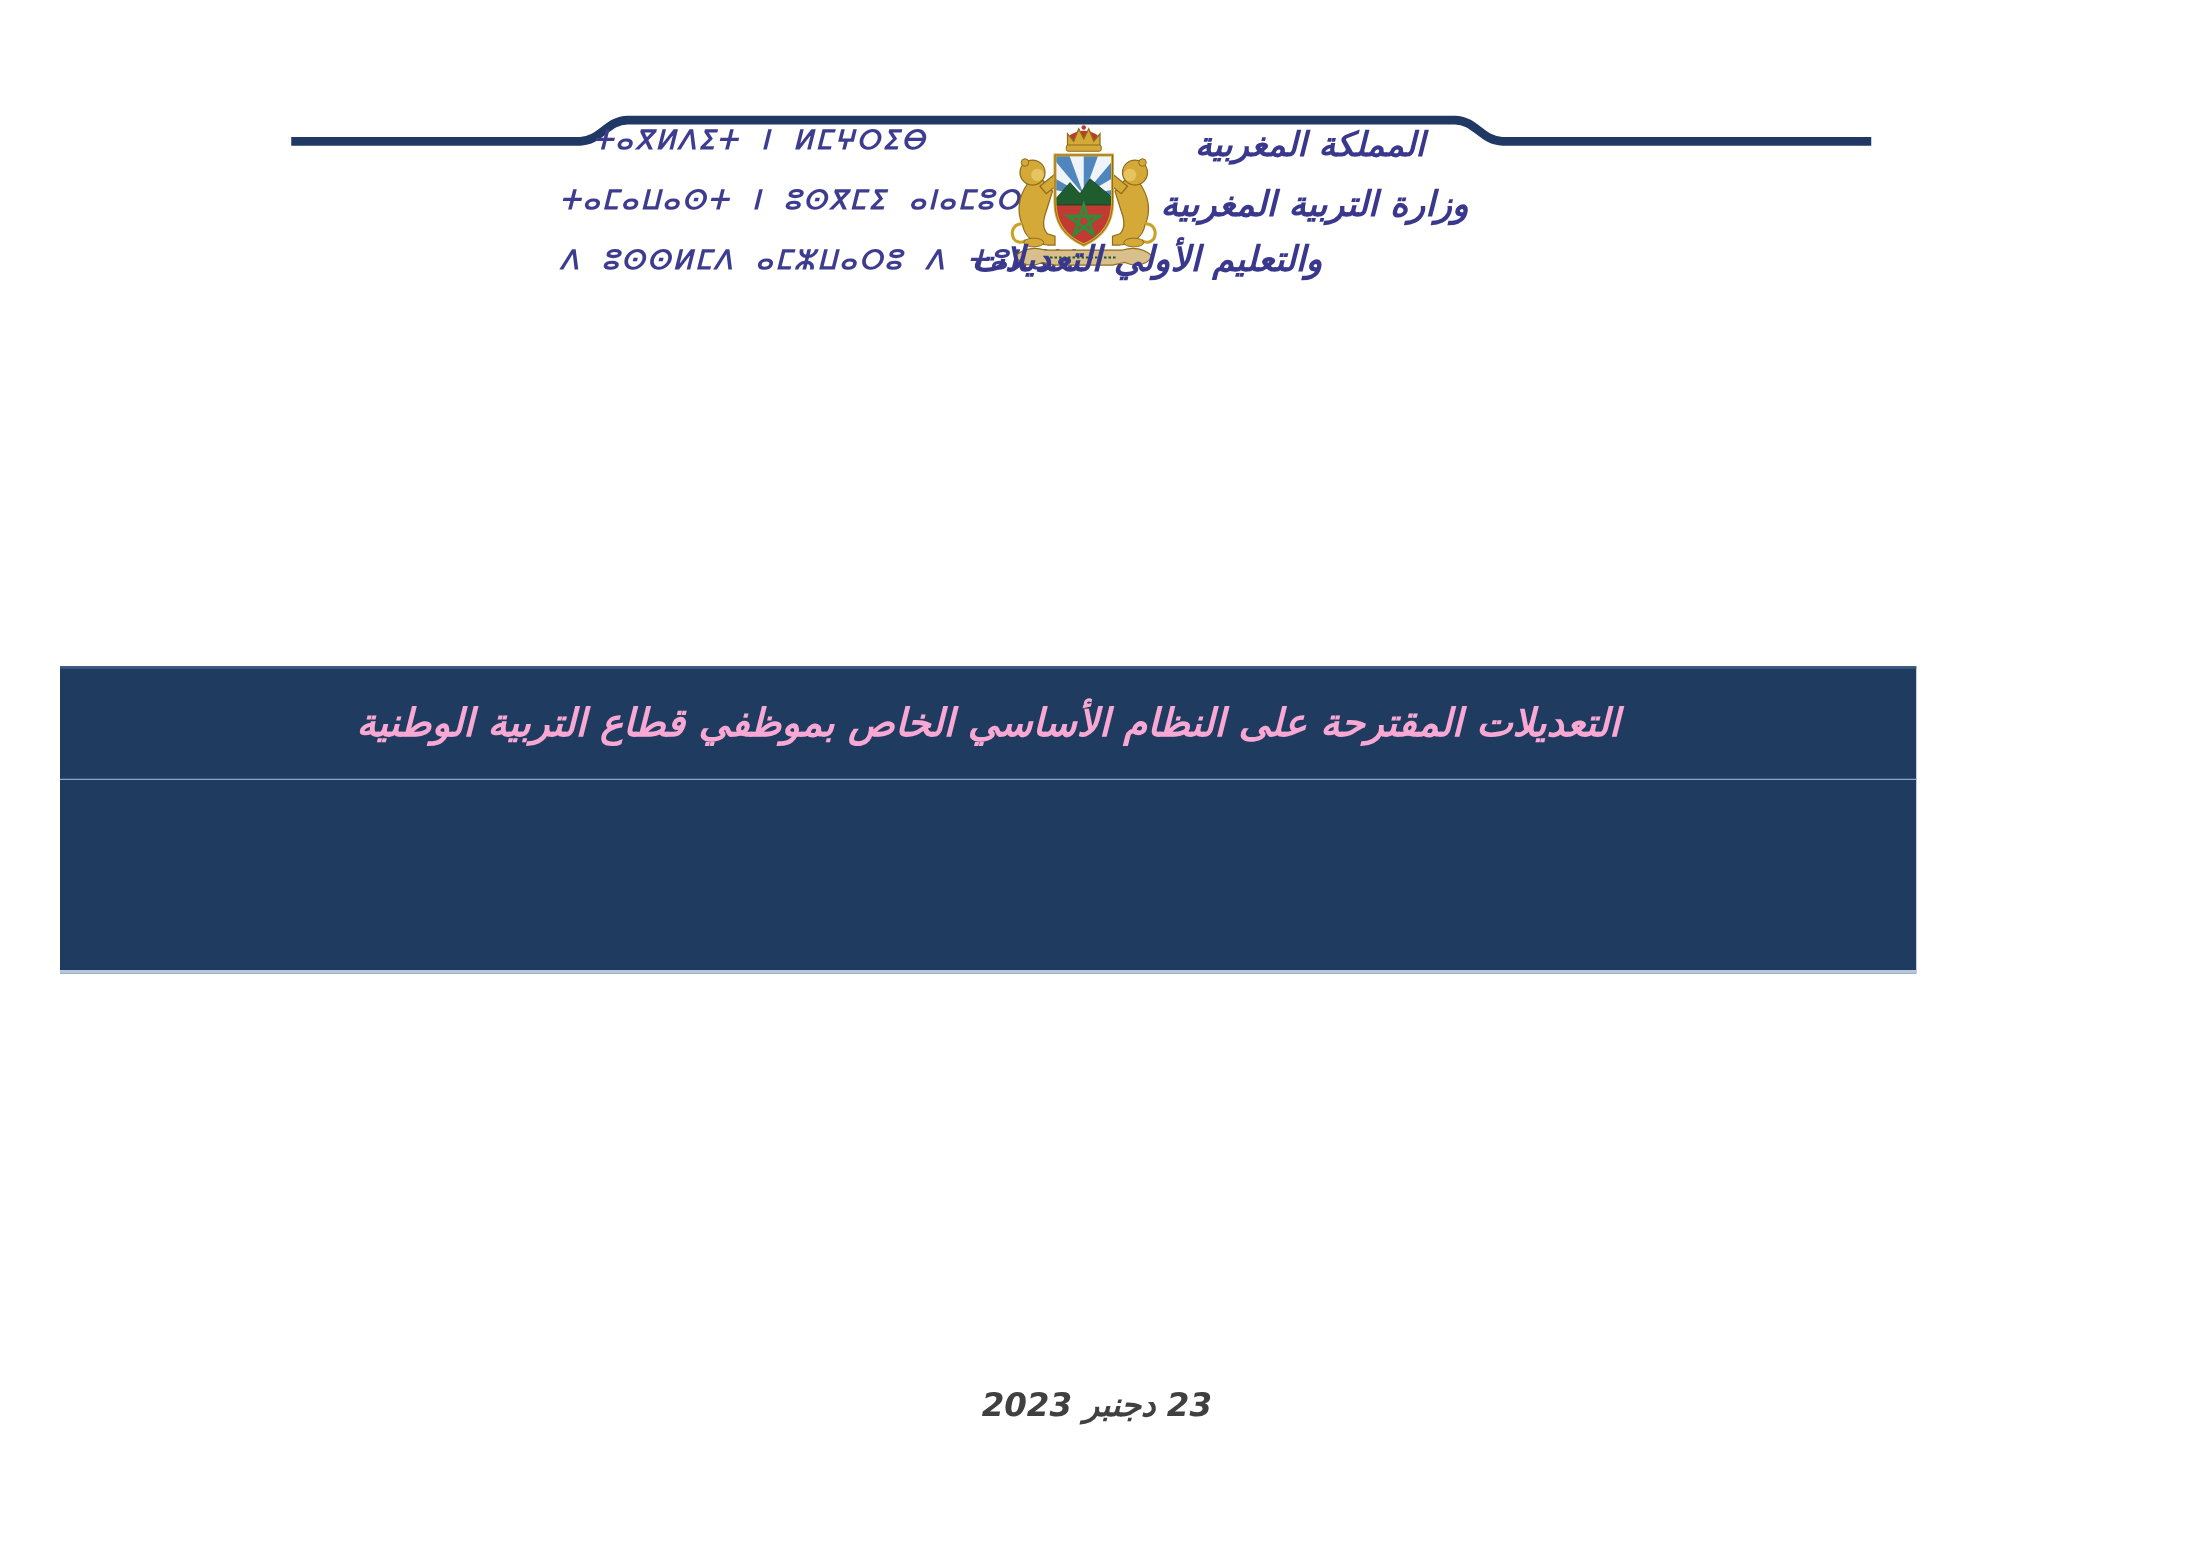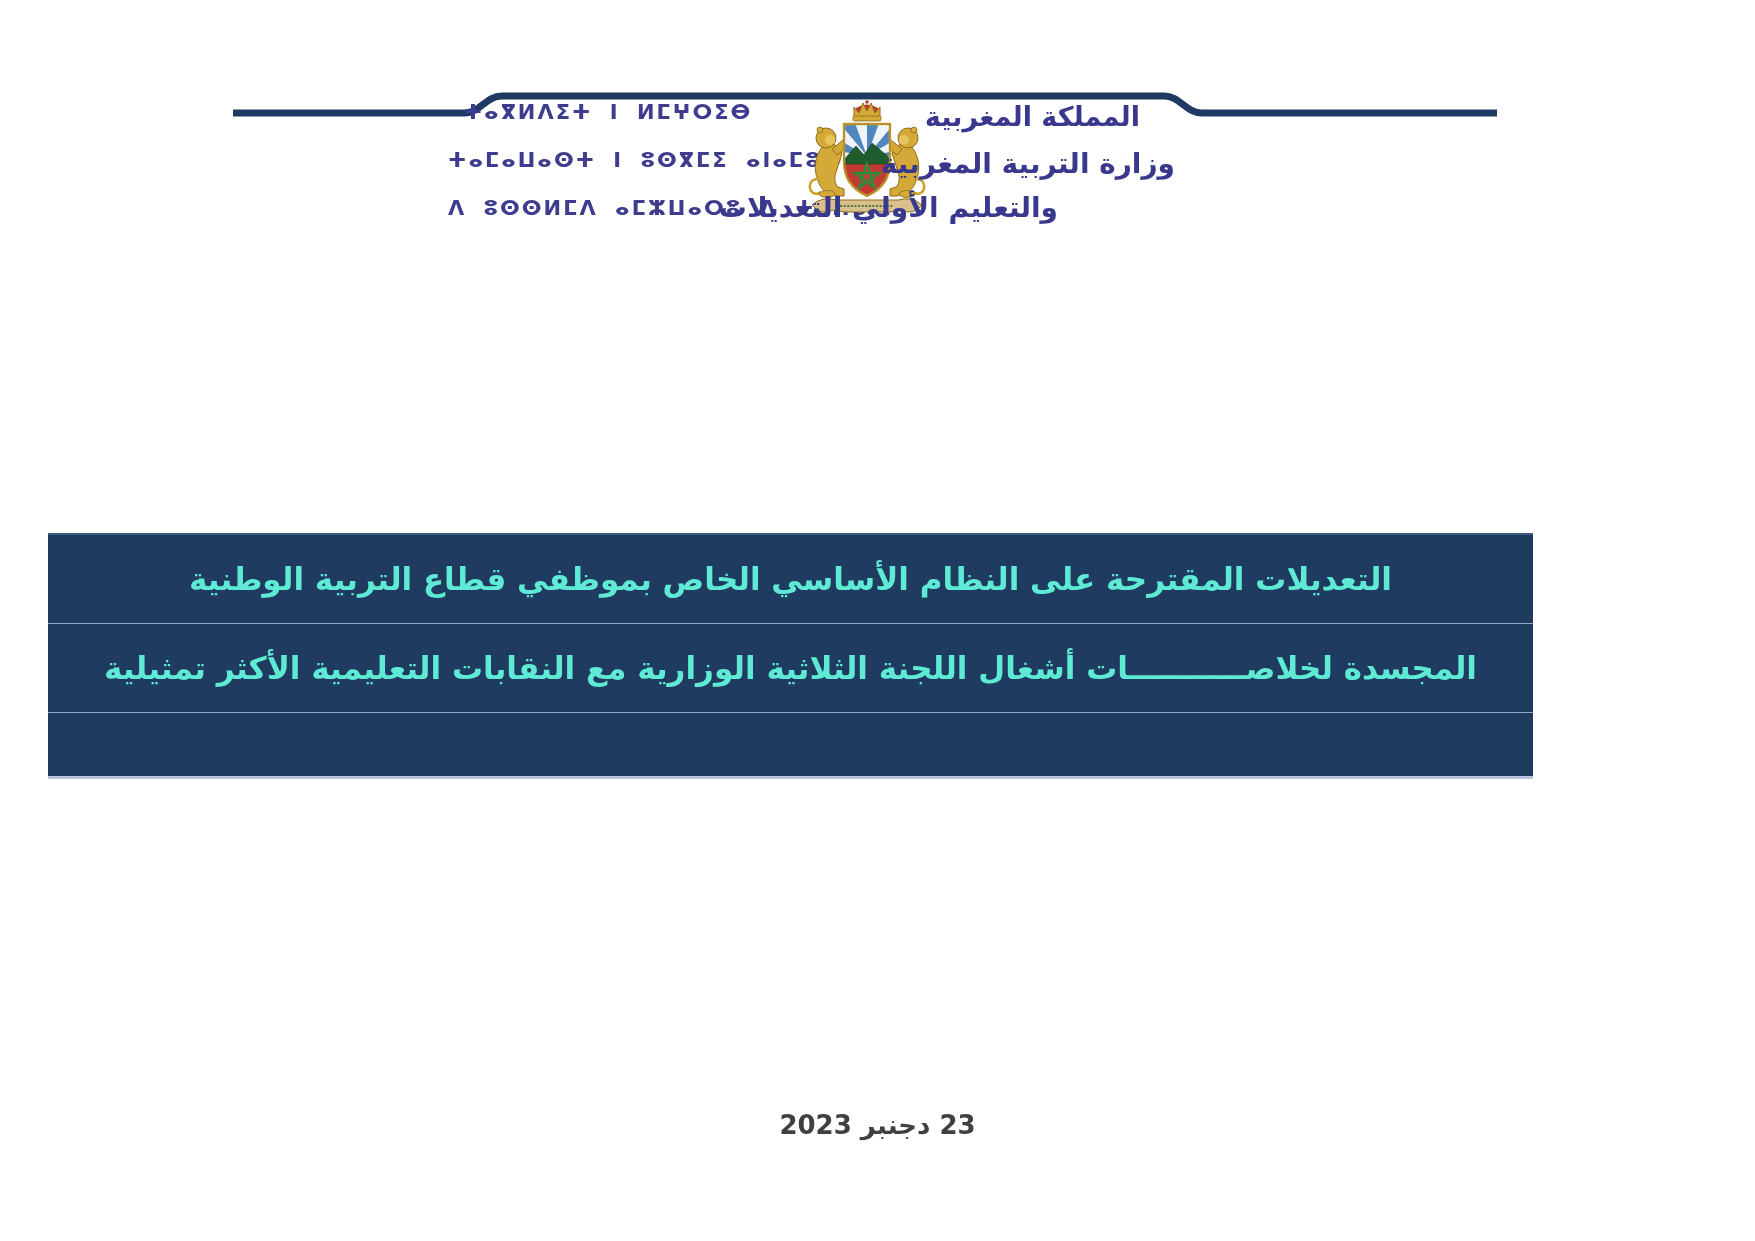--- a/index.html
+++ b/index.html
@@ -1,17 +1,17 @@
 <!DOCTYPE html>
 <html lang="ar"><head>
 <meta charset="utf-8">
 <style>
   html,body{margin:0;padding:0;background:#e9e9e9;}
   #page{position:relative;width:1755px;height:1241px;background:#ffffff;overflow:hidden;
-        font-family:"DejaVu Sans", sans-serif;}
+        font-family:"DejaVu Sans", sans-serif;font-style:italic;}
 
   
   #header-line-svg{position:absolute;left:0;top:0;width:1755px;height:260px;}
 
   .tifinagh-block{position:absolute;left:448px;top:88px;width:320px;text-align:center;}
   .tifinagh-line{height:48px;line-height:48px;font-size:21px;font-weight:bold;
                  color:#3d3c8f;letter-spacing:2px;word-spacing:8px;white-space:nowrap;}
 
   .arabic-line{position:absolute;direction:rtl;white-space:nowrap;color:#39388d;
                font-weight:bold;font-family:"DejaVu Sans", sans-serif;}
@@ -21,21 +21,21 @@
 
   #emblem{position:absolute;left:806px;top:98px;width:122px;height:134px;}
 
   
   #banner{position:absolute;left:48px;top:533px;width:1485px;height:241px;
           background:#1f3b60;border-top:2px solid #3d5a82;border-bottom:3px solid #b7c6dc;
           display:flex;flex-direction:column;box-sizing:content-box;}
   .banner-row{display:flex;align-items:center;justify-content:center;}
   #banner-row-1,#banner-row-2{height:88px;border-bottom:1px solid #8fa5c0;}
   #banner-row-3{flex:1;}
-  .banner-title{direction:rtl;color:#5eead4;font-weight:bold;font-size:31px;
+  .banner-title{direction:rtl;color:#f9a8d4;font-weight:bold;font-size:31px;
                 text-align:center;white-space:nowrap;}
 
   
   #footer-date{position:absolute;left:0;top:1110px;width:100%;text-align:center;
                direction:rtl;color:#404040;font-weight:bold;font-size:26px;}
 </style>
 </head>
 <body>
 
 <div id="page">
@@ -96,21 +96,18 @@
   </svg>
 
   <div class="arabic-line" id="arabic-line-1">المملكة المغربية</div>
   <div class="arabic-line" id="arabic-line-2">وزارة التربية المغربية</div>
   <div class="arabic-line" id="arabic-line-3">والتعليم الأولي التعديلات</div>
 
   <div id="banner">
     <div class="banner-row" id="banner-row-1">
       <div class="banner-title">التعديلات المقترحة على النظام الأساسي الخاص بموظفي قطاع التربية الوطنية</div>
     </div>
-    <div class="banner-row" id="banner-row-2">
-      <div class="banner-title">المجسدة لخلاصـــــــــــات أشغال اللجنة الثلاثية الوزارية مع النقابات التعليمية الأكثر تمثيلية</div>
-    </div>
     <div class="banner-row" id="banner-row-3"></div>
   </div>
 
   <div id="footer-date">23 دجنبر 2023</div>
 
 </div>
 
 </body></html>

